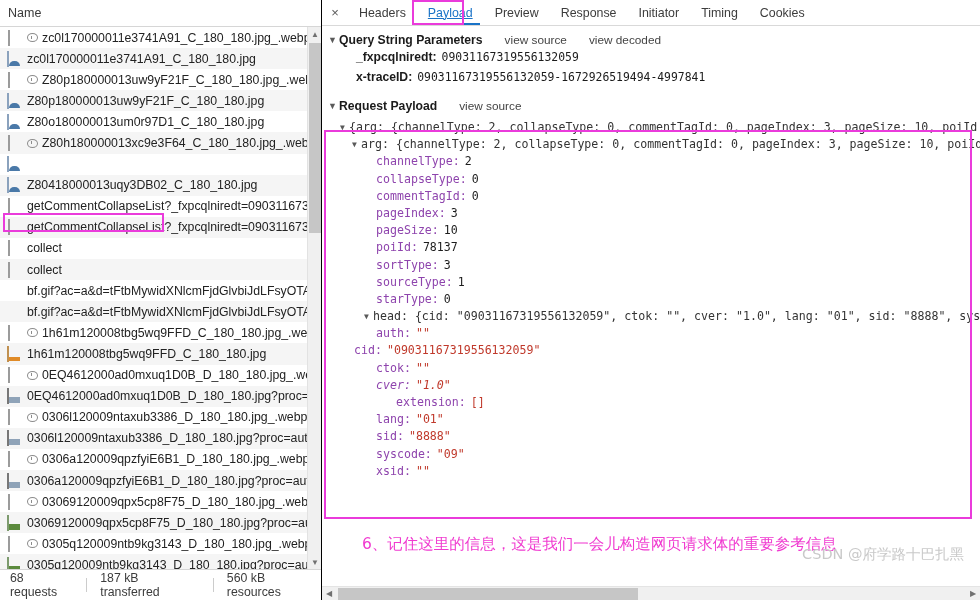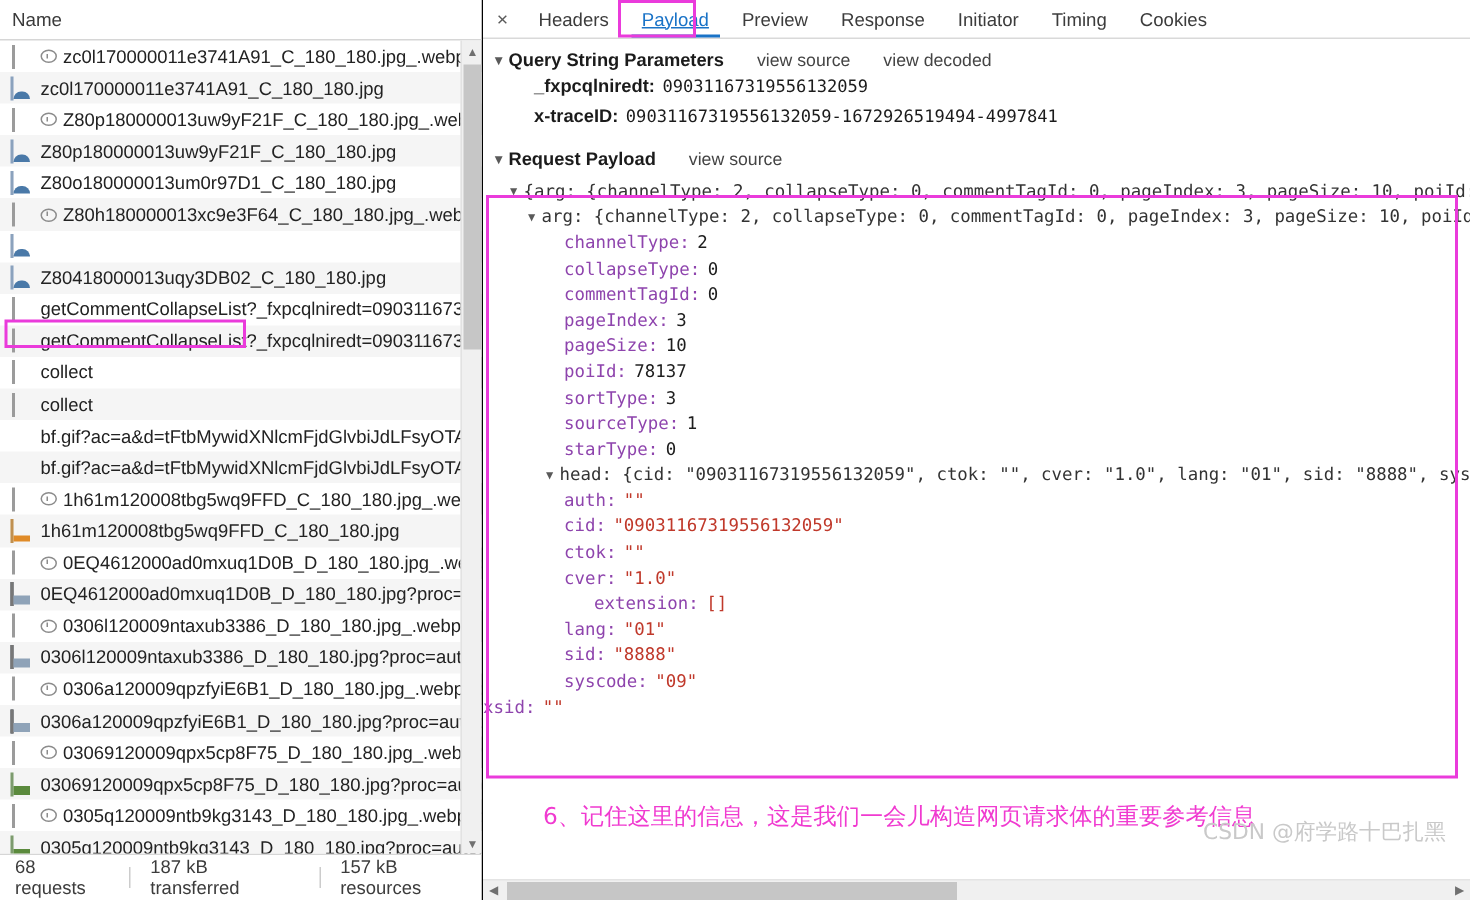--- a/index.html
+++ b/index.html
@@ -486,21 +486,21 @@
         <div class="arrow-up">▲</div>
         <div class="v-thumb"></div>
         <div class="arrow-dn">▼</div>
       </div>
 
       <div class="status-bar">
         <span>68 requests</span>
         <span class="sep"></span>
         <span>187 kB transferred</span>
         <span class="sep"></span>
-        <span>157 kB resources</span>
+        <span>560 kB resources</span>
       </div>
     </div>
 
     <div class="right-pane">
       <div class="tabbar" id="tabbar">
         <div class="tab-close">×</div>
       <div class="tab">
             <span>Headers</span>
           </div>
           <div class="tab active">
@@ -596,49 +596,49 @@
               <span class="num" style="margin-left: 5px;">0</span>
             </div>
             <div class="tline" style="padding-left: 42px;">
               <span class="tcaret">▼</span>
               <span class="dim">head: {cid: "09031167319556132059", ctok: "", cver: "1.0", lang: "01", sid: "8888", syscode:</span>
             </div>
             <div class="tline" style="padding-left: 54px;">
               <span class="prop">auth:</span>
               <span class="str" style="margin-left: 5px;">""</span>
             </div>
-            <div class="tline" style="padding-left: 54px;">
+            <div class="tline" style="padding-left: 32px;">
               <span class="prop">cid:</span>
               <span class="str" style="margin-left: 5px;">"09031167319556132059"</span>
             </div>
             <div class="tline" style="padding-left: 54px;">
               <span class="prop">ctok:</span>
               <span class="str" style="margin-left: 5px;">""</span>
             </div>
-            <div class="tline" style="padding-left: 54px;">
+            <div class="tline" style="padding-left: 54px; font-style: italic;">
               <span class="prop">cver:</span>
               <span class="str" style="margin-left: 5px;">"1.0"</span>
             </div>
             <div class="tline" style="padding-left: 74px;">
               <span class="prop">extension:</span>
               <span class="str" style="margin-left: 5px;">[]</span>
             </div>
             <div class="tline" style="padding-left: 54px;">
               <span class="prop">lang:</span>
               <span class="str" style="margin-left: 5px;">"01"</span>
             </div>
             <div class="tline" style="padding-left: 54px;">
               <span class="prop">sid:</span>
               <span class="str" style="margin-left: 5px;">"8888"</span>
             </div>
             <div class="tline" style="padding-left: 54px;">
               <span class="prop">syscode:</span>
               <span class="str" style="margin-left: 5px;">"09"</span>
             </div>
-            <div class="tline" style="">
+            <div class="tline" style="padding-left: 54px;">
               <span class="prop">xsid:</span>
               <span class="str" style="margin-left: 5px;">""</span>
             </div>
           </div>
 
         <div class="payload-hl"></div>
 
         <div class="annotation">6、记住这里的信息，这是我们一会儿构造网页请求体的重要参考信息</div>
         <div class="watermark">CSDN @府学路十巴扎黑</div>
       </div>

